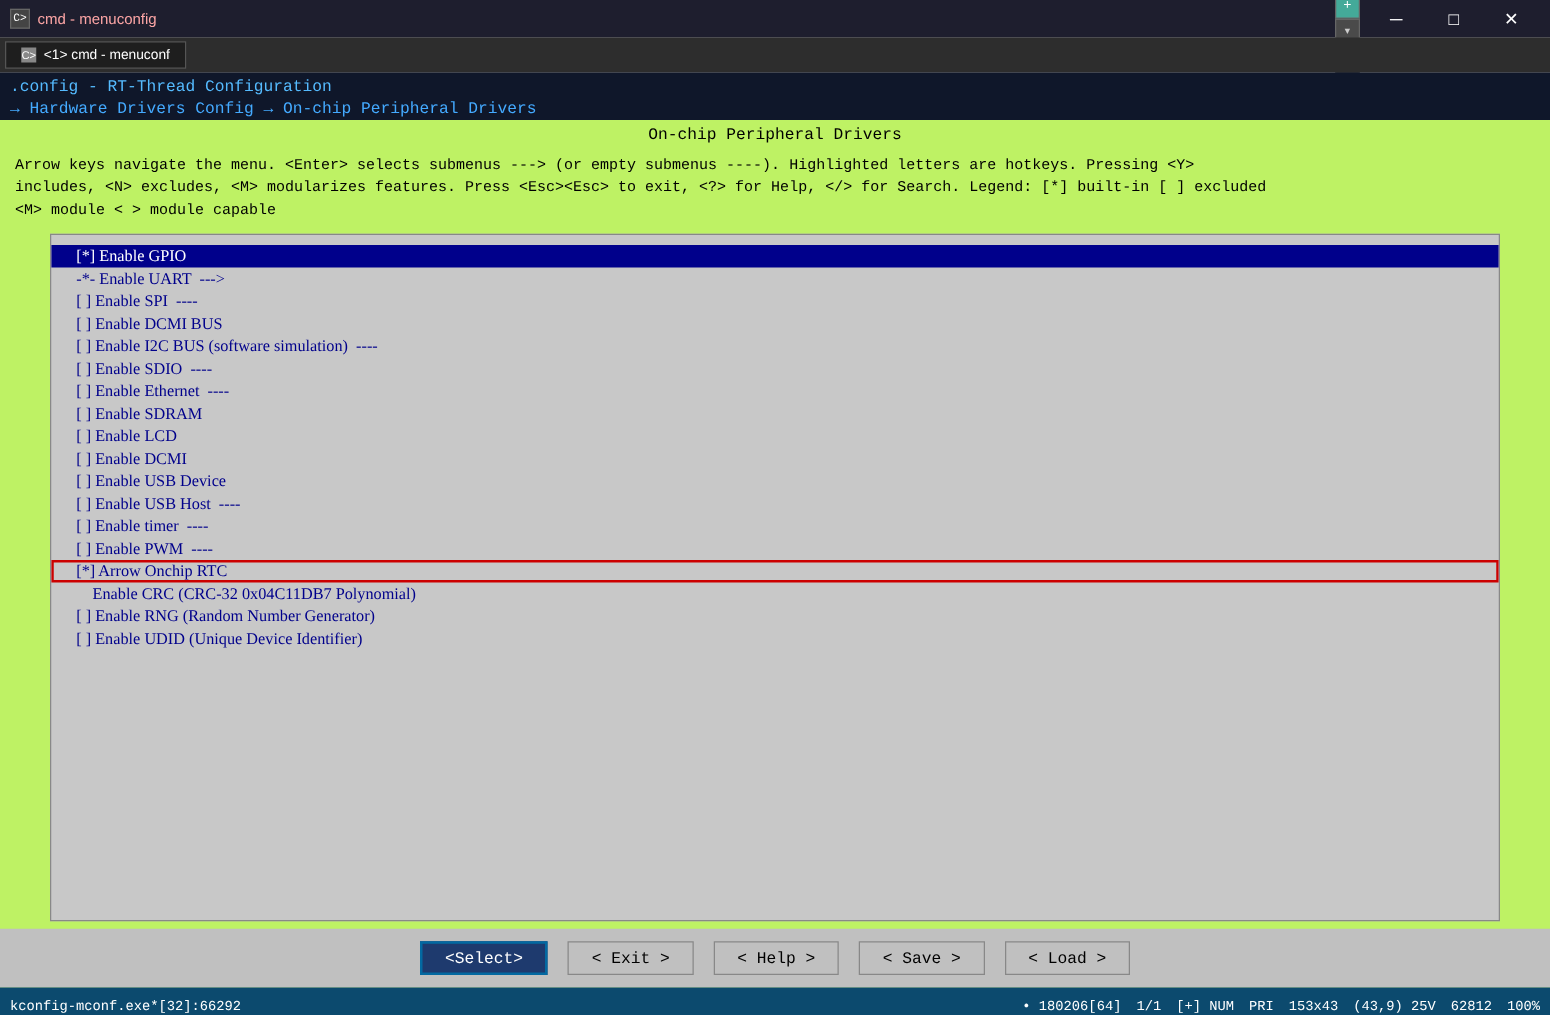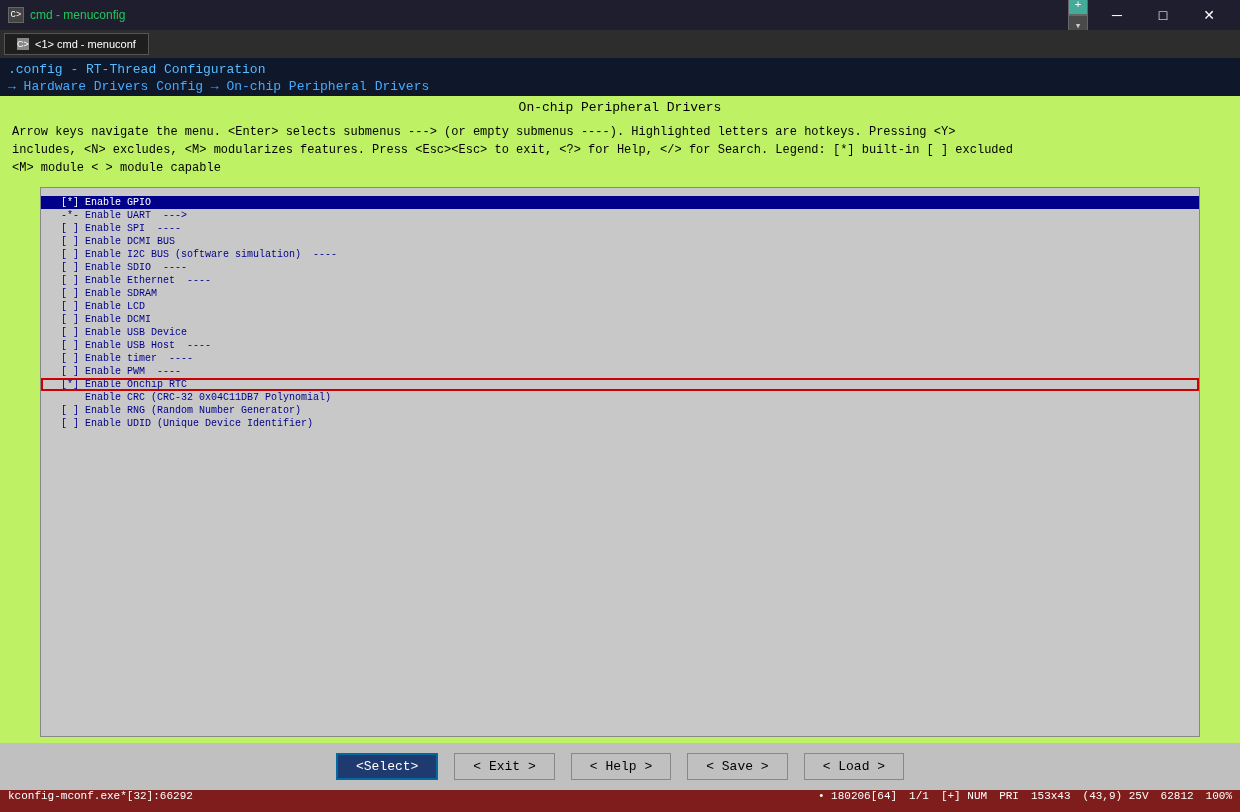--- a/index.html
+++ b/index.html
@@ -26,21 +26,21 @@
     }
     .title-bar-icon {
       width: 16px;
       height: 16px;
       background: #444;
       border: 1px solid #666;
       display: flex; align-items: center; justify-content: center;
       font-size: 9px; color: #fff;
     }
     .title-bar-text {
-      color: #22c55e;
+      color: #fca5a5;
       font-size: 12px;
       font-family: 'Segoe UI', sans-serif;
       flex: 1;
     }
     .title-bar-controls {
       display: flex;
       gap: 0;
     }
     .title-btn {
       width: 46px;
@@ -153,22 +153,22 @@
       flex: 1;
       overflow: hidden;
       display: flex;
       flex-direction: column;
     }
 
     .menu-items {
       flex: 1;
       overflow: hidden;
       padding: 8px 0;
-      font-family: Liberation Mono, monospace;
-      font-size: 10px;
+      font-family: Liberation Serif, serif;
+      font-size: 13px;
       color: #000;
     }
 
     .menu-item {
       padding: 1px 20px;
       cursor: pointer;
       color: #00008b;
       white-space: pre;
     }
 
@@ -206,25 +206,25 @@
       color: #fff;
     }
     .bottom-btn.plain {
       background: #c0c0c0;
       color: #000;
       border: 1px solid #888;
     }
 
     
     .status-bar {
-      background: #7f1d1d;
+      background: #0c4a6e;
       color: #fff;
       height: 22px;
       display: flex;
-      align-items: flex-start;
+      align-items: flex-end;
       padding: 0 8px;
       font-size: 11px;
       font-family: 'Courier New', Courier, monospace;
       flex-shrink: 0;
       gap: 0;
     }
     .status-left { flex: 1; }
     .status-right {
       display: flex;
       gap: 12px;
@@ -286,21 +286,21 @@
         <div class="menu-item">[ ] Enable I2C BUS (software simulation)  ----</div>
         <div class="menu-item">[ ] Enable SDIO  ----</div>
         <div class="menu-item">[ ] Enable Ethernet  ----</div>
         <div class="menu-item">[ ] Enable SDRAM</div>
         <div class="menu-item">[ ] Enable LCD</div>
         <div class="menu-item">[ ] Enable DCMI</div>
         <div class="menu-item">[ ] Enable USB Device</div>
         <div class="menu-item">[ ] Enable USB Host  ----</div>
         <div class="menu-item">[ ] Enable timer  ----</div>
         <div class="menu-item">[ ] Enable PWM  ----</div>
-        <div class="menu-item highlighted">[*] Enable Onchip RTC</div>
+        <div class="menu-item highlighted">[*] Arrow Onchip RTC</div>
         <div class="menu-item">    Enable CRC (CRC-32 0x04C11DB7 Polynomial)</div>
         <div class="menu-item">[ ] Enable RNG (Random Number Generator)</div>
         <div class="menu-item">[ ] Enable UDID (Unique Device Identifier)</div>
       </div>
   </div>
 
   <div class="bottom-bar">
   <button class="bottom-btn select-btn">&lt;Select&gt;</button>
       <button class="bottom-btn plain">&lt; Exit &gt;</button>
       <button class="bottom-btn plain">&lt; Help &gt;</button>

